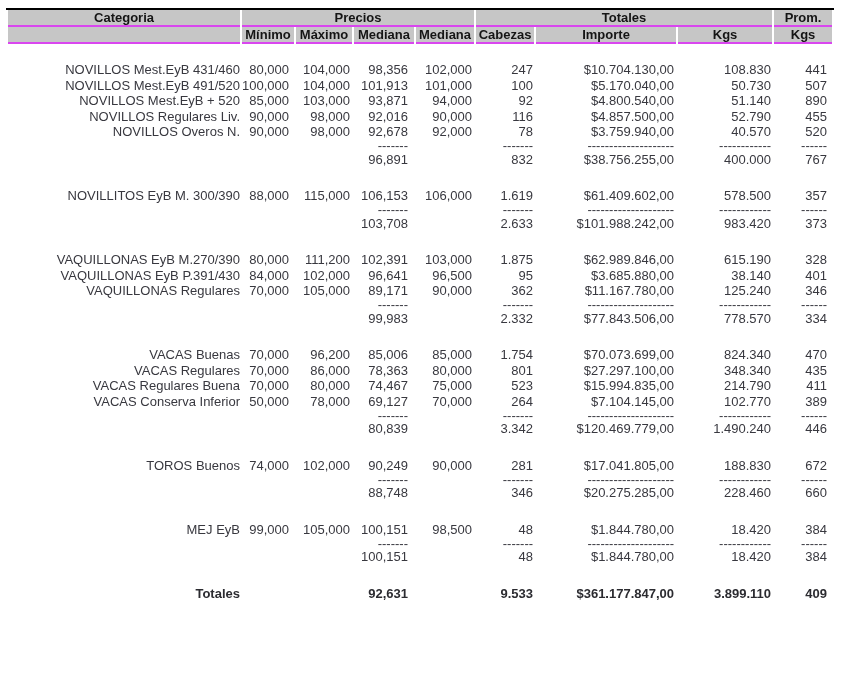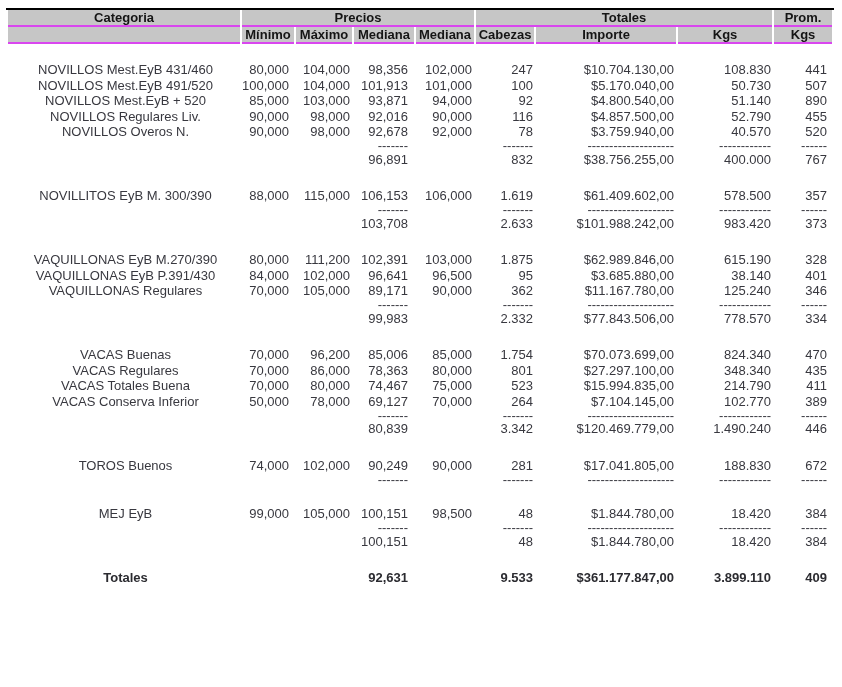--- a/index.html
+++ b/index.html
@@ -17,21 +17,21 @@
     height:14px; padding:0; border-bottom:2px solid #d946ef;
     white-space:nowrap; overflow:hidden;
   }
   td { padding:0; white-space:nowrap; overflow:hidden; }
   tr.r td { height:15.5px; line-height:15.5px; }
   tr.dash td { height:12px; line-height:11px; }
   tr.sub td { height:15.5px; line-height:15.5px; }
   tr.spacer td { height:21px; }
   tr.spacer-top td { height:18px; }
   tr.tot td { height:15.5px; line-height:15.5px; font-weight:bold; color:#2b2b30; }
-  .c-cat { text-align:center; padding-left:3px; }
+  .c-cat { text-align:right; padding-left:3px; }
   .n  { text-align:right; }
   .c1 { padding-right:5px; }
   .c2 { padding-right:2px; }
   .c3 { padding-right:6px; }
   .c4 { padding-right:2px; }
   .c5 { padding-right:1px; }
   .c6 { padding-right:2px; }
   .c7 { padding-right:1px; }
   .c8 { padding-right:5px; }
 </style>
@@ -265,21 +265,21 @@
           <td class="n c1">70,000</td>
           <td class="n c2">86,000</td>
           <td class="n c3">78,363</td>
           <td class="n c4">80,000</td>
           <td class="n c5">801</td>
           <td class="n c6">$27.297.100,00</td>
           <td class="n c7">348.340</td>
           <td class="n c8">435</td>
         </tr>
         <tr class="r">
-          <td class="c-cat">VACAS Totales Buena</td>
+          <td class="c-cat">VACAS Regulares Buena</td>
           <td class="n c1">70,000</td>
           <td class="n c2">80,000</td>
           <td class="n c3">74,467</td>
           <td class="n c4">75,000</td>
           <td class="n c5">523</td>
           <td class="n c6">$15.994.835,00</td>
           <td class="n c7">214.790</td>
           <td class="n c8">411</td>
         </tr>
         <tr class="r">
@@ -333,20 +333,31 @@
           <td class="c-cat"></td>
           <td class="n c1"></td>
           <td class="n c2"></td>
           <td class="n c3">-------</td>
           <td class="n c4"></td>
           <td class="n c5">-------</td>
           <td class="n c6">--------------------</td>
           <td class="n c7">------------</td>
           <td class="n c8">------</td>
         </tr>
+        <tr class="sub">
+          <td class="c-cat"></td>
+          <td class="n c1"></td>
+          <td class="n c2"></td>
+          <td class="n c3">88,748</td>
+          <td class="n c4"></td>
+          <td class="n c5">346</td>
+          <td class="n c6">$20.275.285,00</td>
+          <td class="n c7">228.460</td>
+          <td class="n c8">660</td>
+        </tr>
         <tr class="spacer">
           <td colspan="9"></td>
         </tr>
         <tr class="r">
           <td class="c-cat">MEJ EyB</td>
           <td class="n c1">99,000</td>
           <td class="n c2">105,000</td>
           <td class="n c3">100,151</td>
           <td class="n c4">98,500</td>
           <td class="n c5">48</td>

